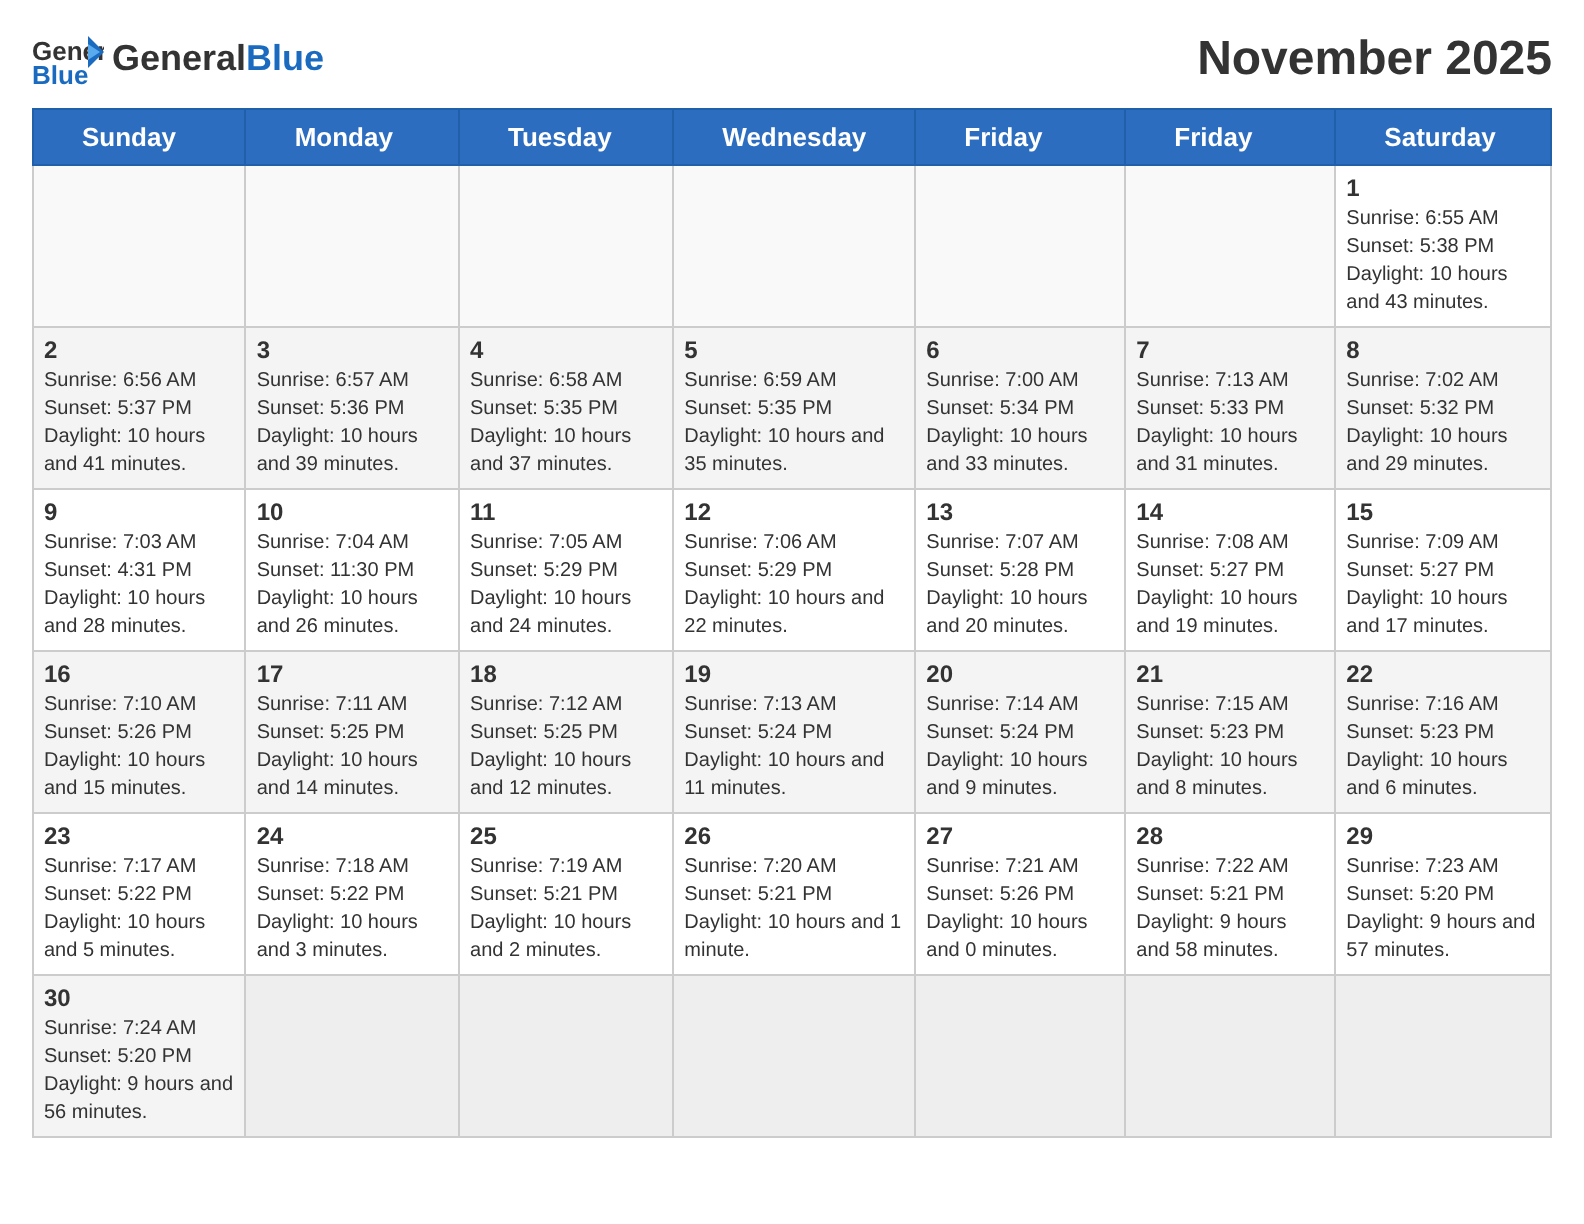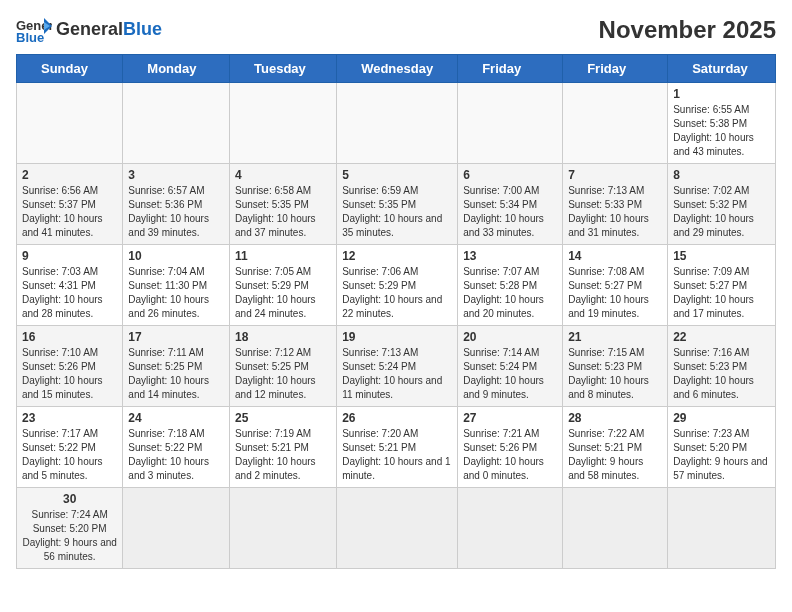--- a/index.html
+++ b/index.html
@@ -76,21 +76,20 @@
       margin-bottom: 2px;
       display: block;
     }
     .day-info {
       font-size: 10px;
       line-height: 1.4;
       color: #333;
     }
     .last-row td {
       min-height: 60px;
-      text-align: center;
     }
   </style>
 </head>
 <body>
 
 <div class="header">
   <div class="logo">
     <svg class="logo-icon" viewBox="0 0 36 28">
       <text x="0" y="14" font-size="13" font-weight="bold" fill="#333">General</text>
       <text x="0" y="26" font-size="13" font-weight="bold" fill="#1a6bbf">Blue</text>

